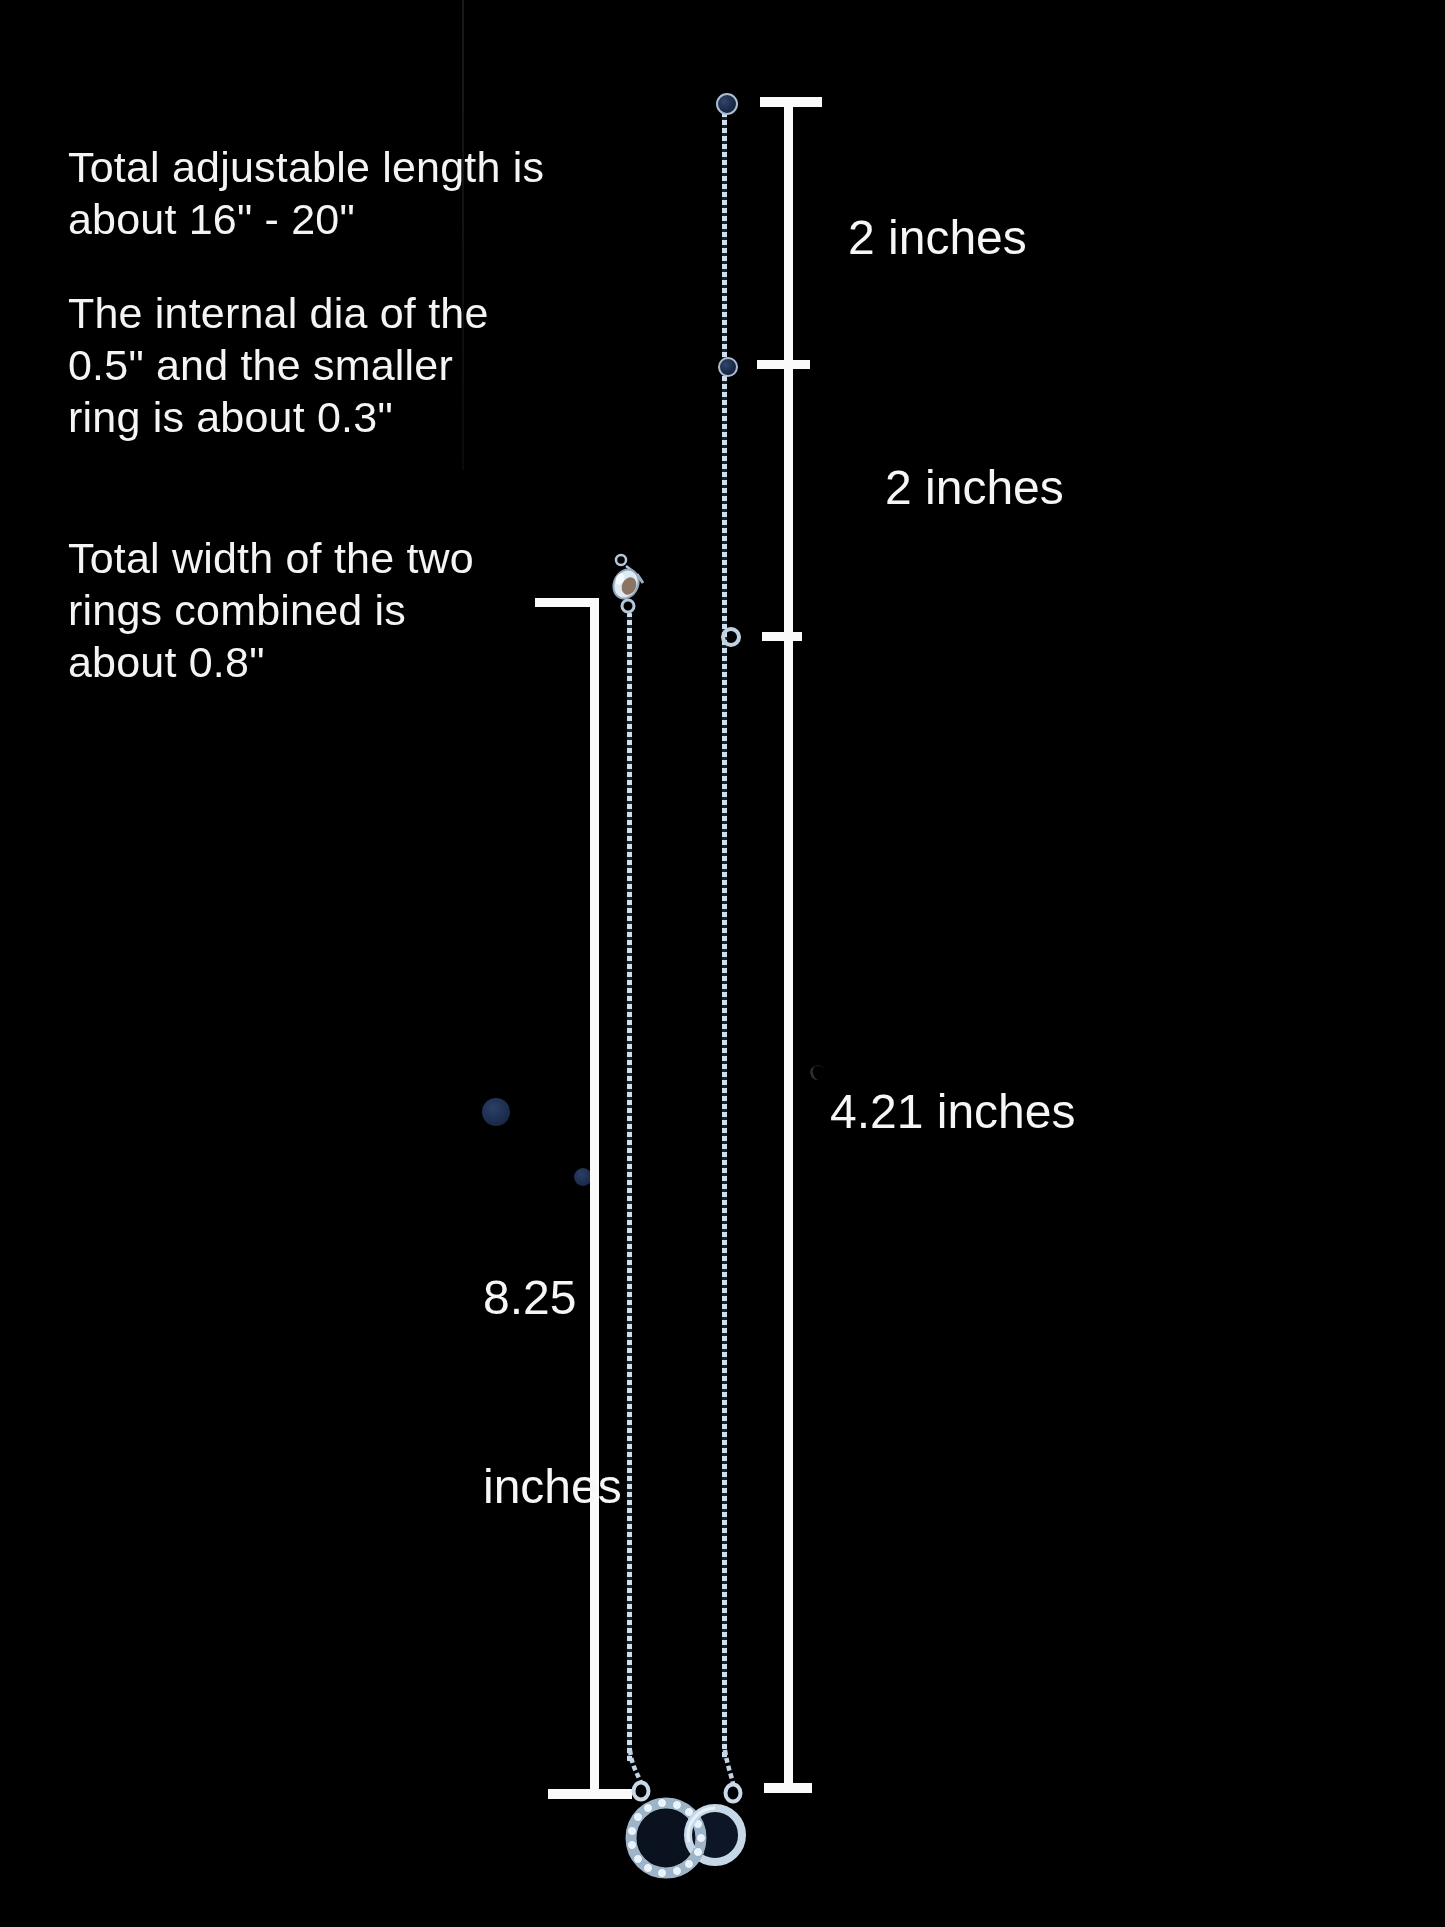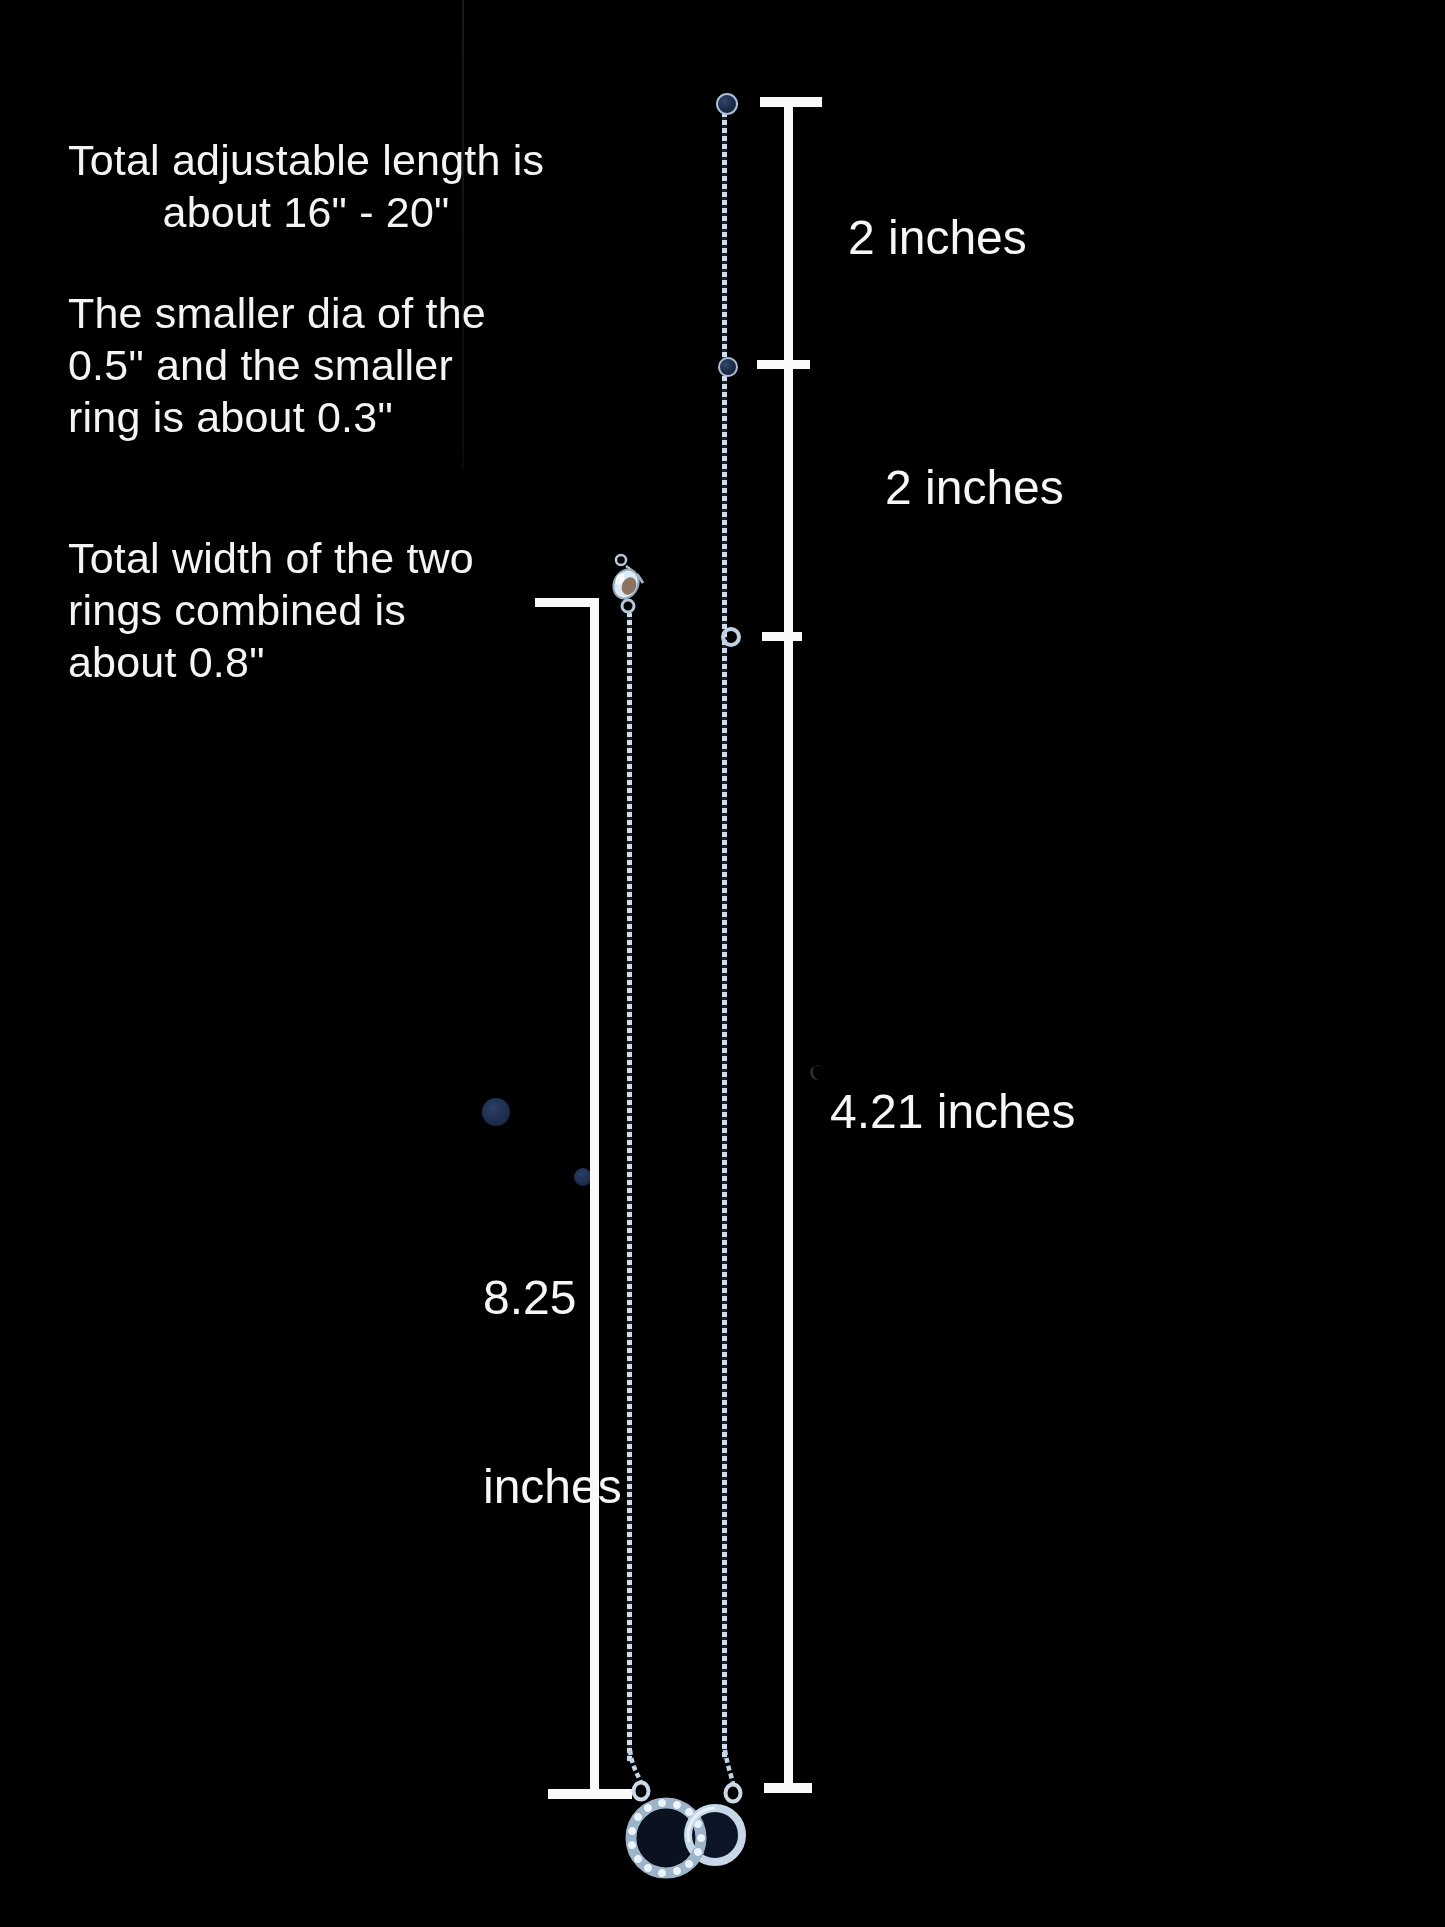--- a/index.html
+++ b/index.html
@@ -35,27 +35,27 @@
   svg{position:absolute;overflow:visible;}
 </style>
 </head>
 <body>
 
 <div class="canvas">
 
   <div class="artifact-line" style="left:462px;top:0;width:2px;height:470px;"></div>
   <div class="artifact-crescent" style="left:810px;top:1065px;"></div>
 
-  <div class="para" style="left:68px;top:134px;text-align:center;">
+  <div class="para" style="left:68px;top:141px;">
     <span class="ln">Total adjustable length is</span>
     <span class="ln">about 16" - 20"</span>
   </div>
 
   <div class="para" style="left:68px;top:287px;">
-    <span class="ln">The smaller dia of the</span>
+    <span class="ln">The internal dia of the</span>
     <span class="ln">0.5" and the smaller</span>
     <span class="ln">ring is about 0.3"</span>
   </div>
 
   <div class="para" style="left:68px;top:532px;">
     <span class="ln">Total width of the two</span>
     <span class="ln">rings combined is</span>
     <span class="ln">about 0.8"</span>
   </div>
 

